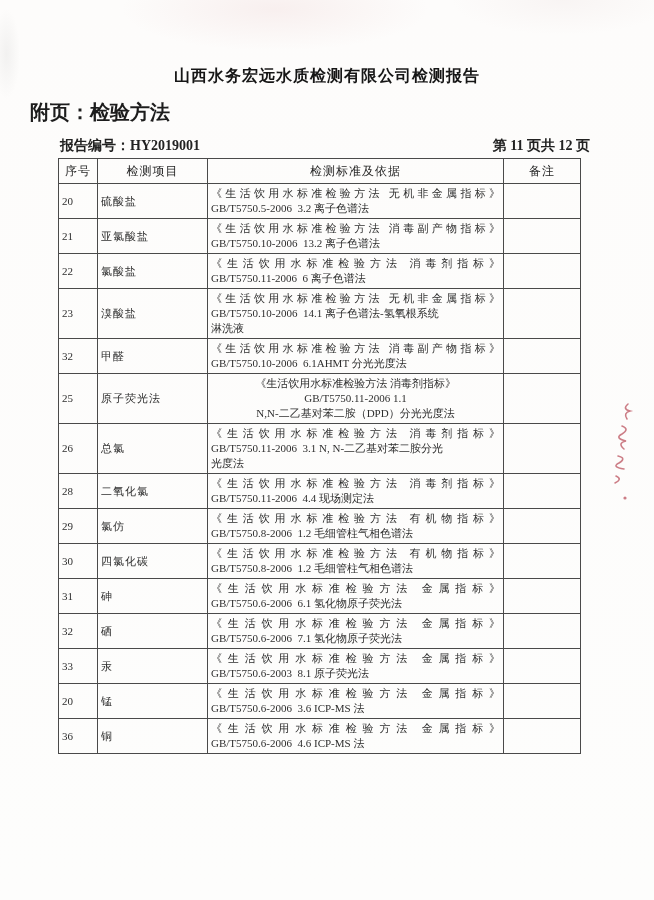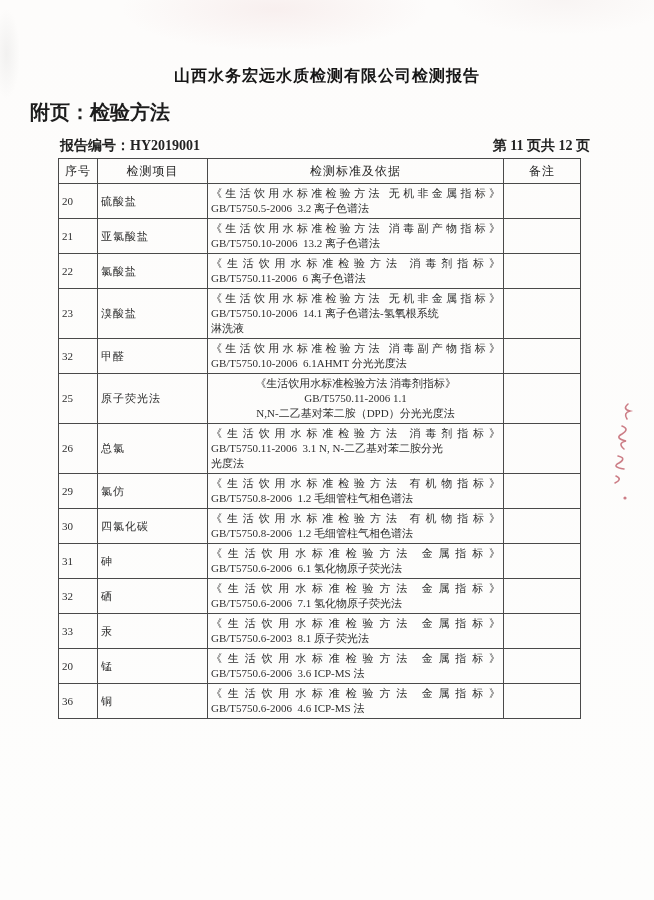--- a/index.html
+++ b/index.html
@@ -161,20 +161,29 @@
           <td class="c-no">26</td>
           <td class="c-item">总氯</td>
           <td class="c-std">
             <div class="l j">《生活饮用水标准检验方法 消毒剂指标》</div>
             <div class="l l">GB/T5750.11-2006  3.1 N, N-二乙基对苯二胺分光</div>
             <div class="l l">光度法</div>
           </td>
           <td class="c-remark"></td>
         </tr>
         <tr>
+          <td class="c-no">28</td>
+          <td class="c-item">二氧化氯</td>
+          <td class="c-std">
+            <div class="l j">《生活饮用水标准检验方法 消毒剂指标》</div>
+            <div class="l l">GB/T5750.11-2006  4.4 现场测定法</div>
+          </td>
+          <td class="c-remark"></td>
+        </tr>
+        <tr>
           <td class="c-no">29</td>
           <td class="c-item">氯仿</td>
           <td class="c-std">
             <div class="l j">《生活饮用水标准检验方法 有机物指标》</div>
             <div class="l l">GB/T5750.8-2006  1.2 毛细管柱气相色谱法</div>
           </td>
           <td class="c-remark"></td>
         </tr>
         <tr>
           <td class="c-no">30</td>

